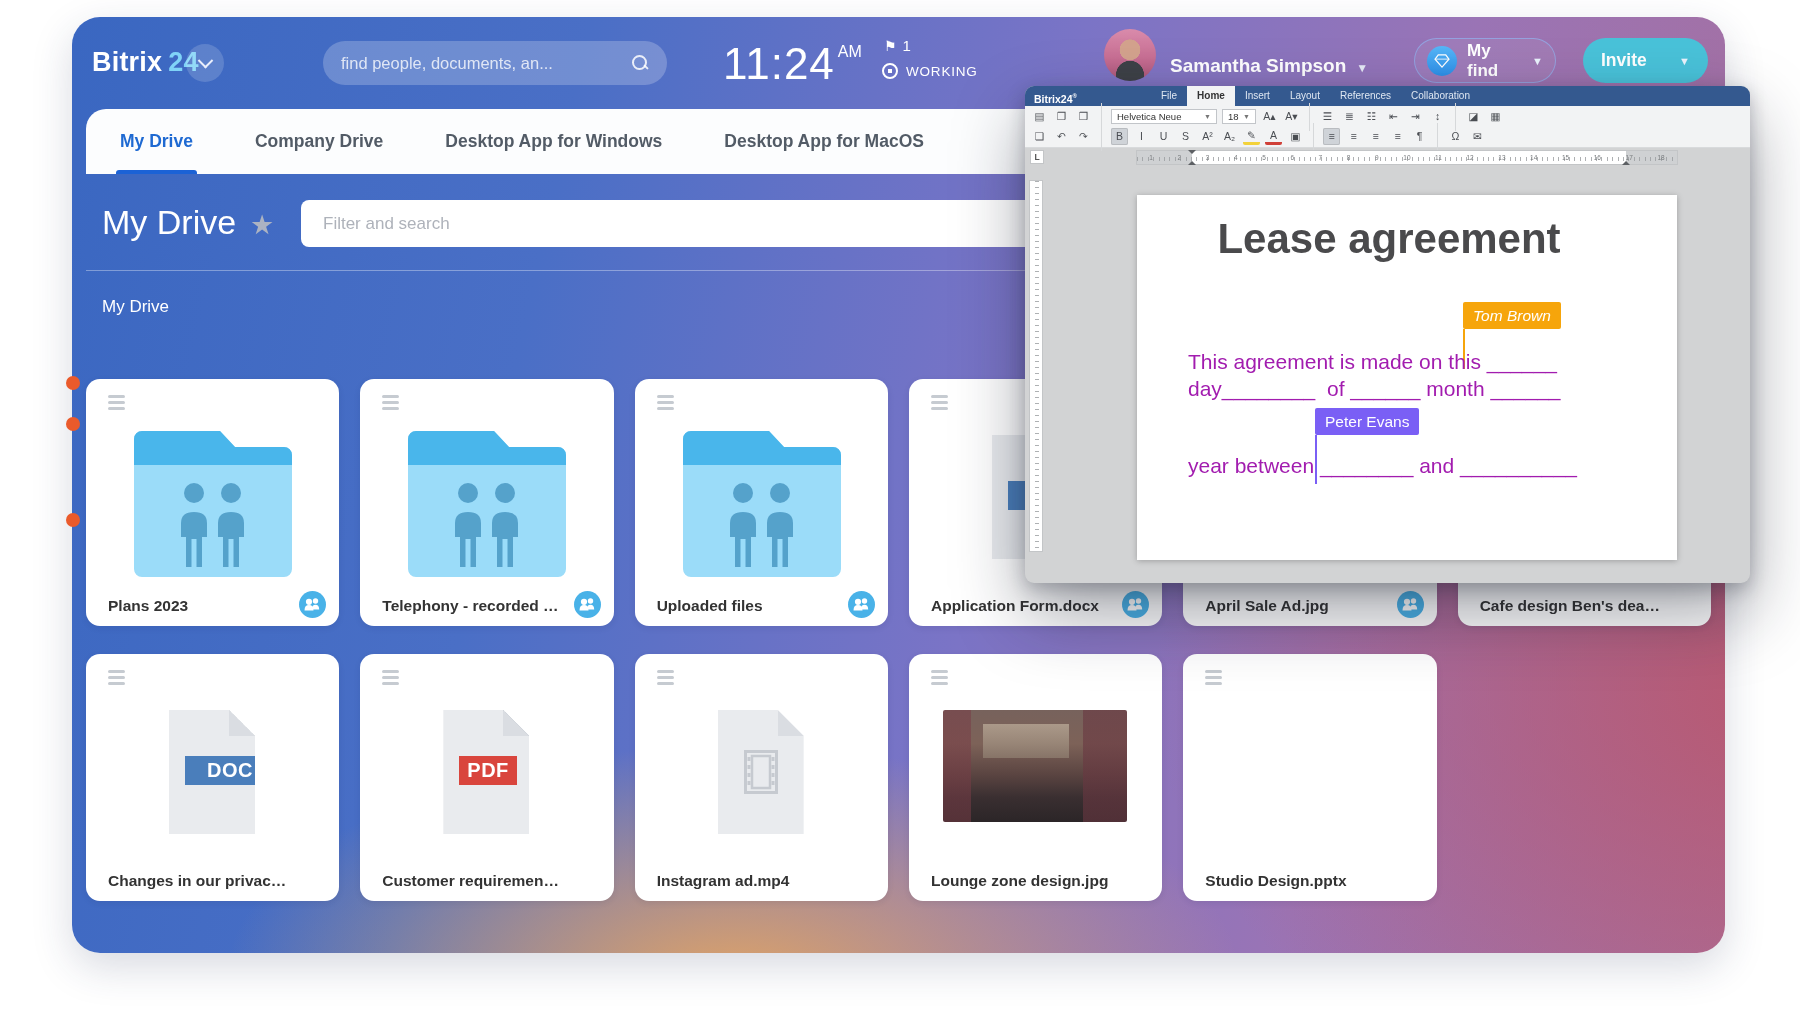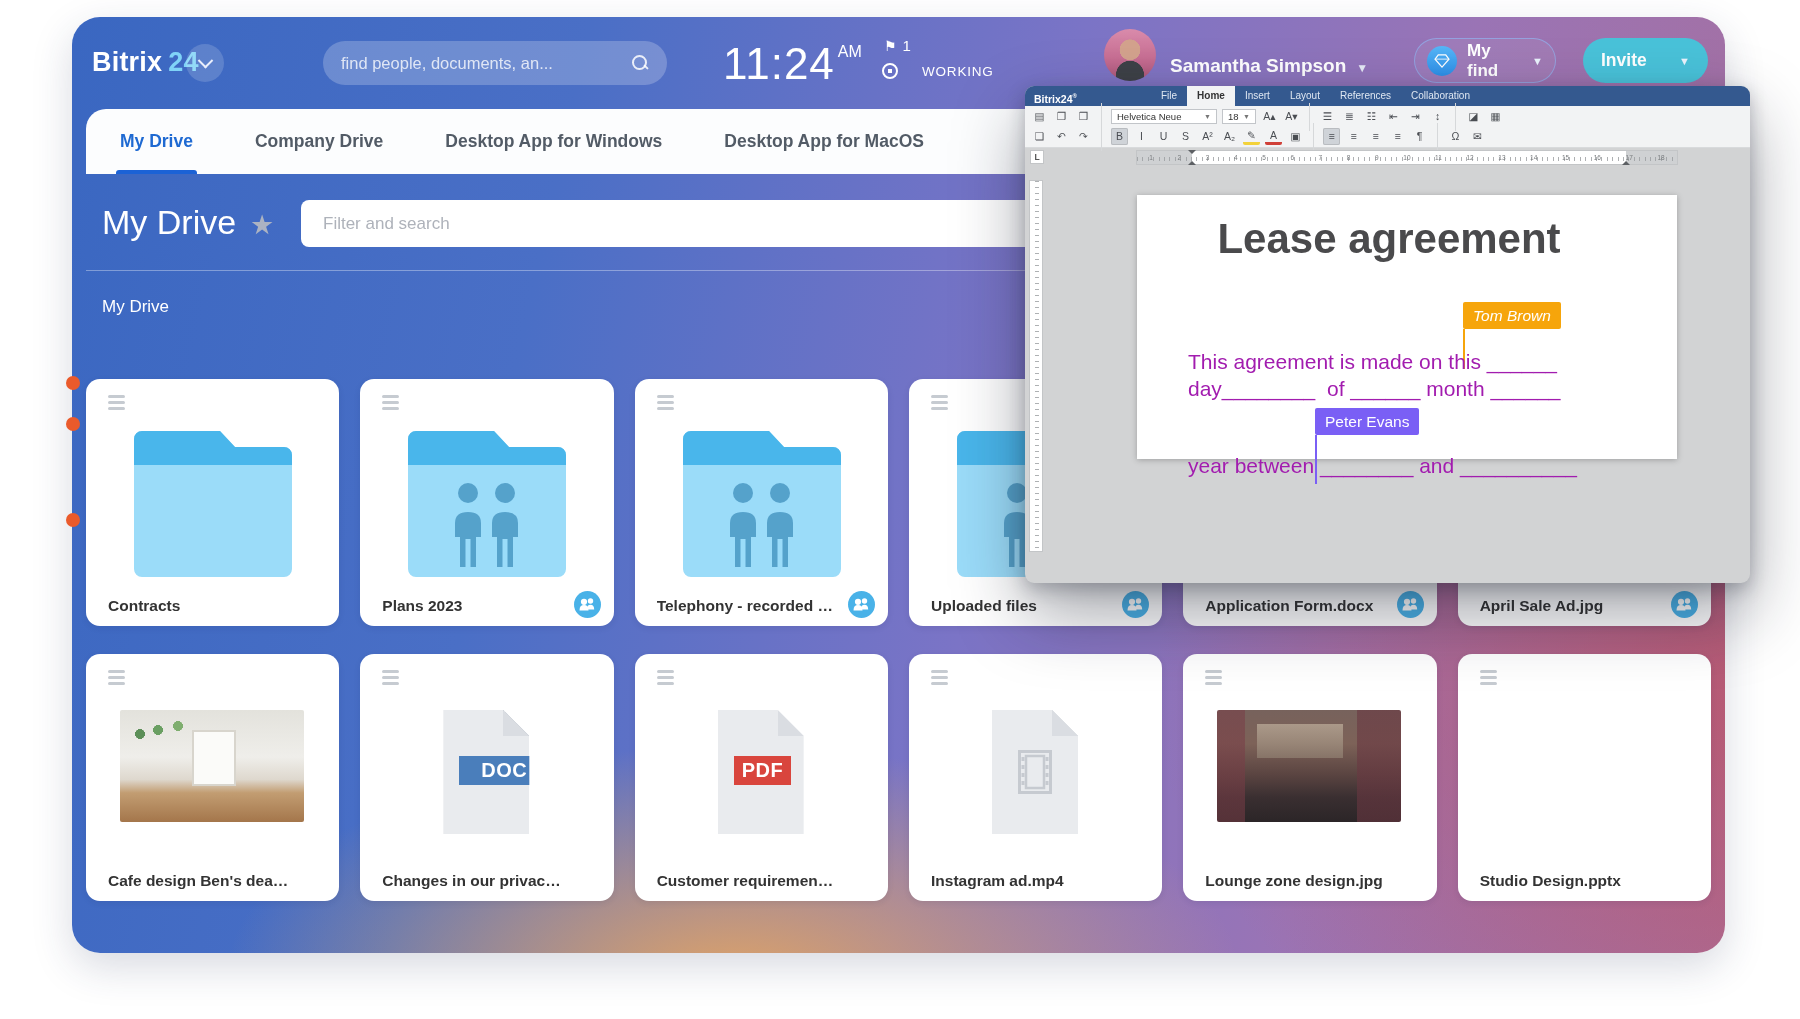--- a/index.html
+++ b/index.html
@@ -32,21 +32,21 @@
   .mag { position:relative; width:18px; height:18px; flex:0 0 18px; }
   .mag::before { content:""; position:absolute; left:1px; top:1px; width:11px; height:11px;
     border:2px solid rgba(255,255,255,.85); border-radius:50%; }
   .mag::after { content:""; position:absolute; left:12px; top:12px; width:6px; height:2px;
     background:rgba(255,255,255,.85); transform:rotate(45deg); border-radius:1px; }
   .clock { position:absolute; left:651px; top:22px; color:#fff; }
   .clock .t { font-size:44px; font-weight:300; letter-spacing:1px; }
   .clock .am { font-size:16px; vertical-align:top; position:relative; top:4px; margin-left:3px; }
   .flagbox { position:absolute; left:812px; top:20px; color:#fff; font-size:15px; display:flex; gap:6px; align-items:center;}
   .flag-glyph { font-size:14px; }
-  .working { position:absolute; left:810px; top:46px; display:flex; align-items:center; gap:24px; color:#fff; }
+  .working { position:absolute; left:810px; top:46px; display:flex; align-items:center; gap:8px; color:#fff; }
   .rec { width:16px; height:16px; border:2px solid #fff; border-radius:50%; position:relative; }
   .rec::after { content:""; position:absolute; left:4px; top:4px; width:4px; height:4px; background:#fff; }
   .working .wtxt { font-size:13.5px; letter-spacing:.8px; }
   .avatar { position:absolute; left:1032px; top:12px; width:52px; height:52px; border-radius:50%; overflow:hidden; cursor:pointer;
     background:
       radial-gradient(circle at 50% 88%, #3e4147 0 26%, rgba(62,65,71,0) 27%),
       radial-gradient(circle at 50% 40%, #d3a28d 0 25%, rgba(211,162,141,0) 26%),
       linear-gradient(180deg,#d98bab 0%,#c86f94 55%,#aa5577 100%); }
   .uname { position:absolute; left:1098px; top:38px; color:#fff; font-size:19px; font-weight:bold; cursor:pointer; }
   .uname .dd { font-size:12px; margin-left:10px; color:#e6eaf6; }
@@ -168,21 +168,21 @@
     font-size:6.5px; color:#787b7e; }
   .ind { position:absolute; width:0; height:0; border:4.5px solid transparent; }
   .ind.top { left:51px; top:-1px; border-top-color:#5d6putting064; border-top-color:#5d6064; }
   .ind.bot { left:51px; top:6px; border-bottom-color:#5d6064; }
   .ind.right { left:485px; top:6px; border-bottom-color:#5d6064; }
   .v-ruler { position:absolute; left:5px; top:95px; width:12px; height:370px; background:#fff;
     box-shadow:0 0 0 1px #c3c5c7; }
   .v-ruler .ticks { position:absolute; inset:0;
     background-image:repeating-linear-gradient(to bottom,#9a9da0 0 1px,transparent 1px 6px);
     background-size:4px 100%; background-position:60% 0; background-repeat:no-repeat; opacity:.8; }
-  .page { position:absolute; left:112px; top:109px; width:540px; height:264px; background:#fff;
+  .page { position:absolute; left:112px; top:109px; width:540px; height:365px; background:#fff;
     box-shadow:0 1px 6px rgba(0,0,0,.25); }
   .doc-title { position:absolute; left:0; right:36px; top:20px; text-align:center;
     font-family:"Liberation Sans", sans-serif; font-size:42px; font-weight:bold; color:#4a4a4c; }
   .doc-line { position:absolute; left:51px; font-size:21px; color:#a21caf; white-space:pre; }
   .l1 { top:155px; } .l2 { top:182px; } .l3 { top:259px; }
   .cursor-tag { position:absolute; height:27px; line-height:27px; padding:0 10px; color:#fff; font-size:15.5px;
     border-radius:2px; white-space:nowrap; }
   .tag-tom { left:326px; top:107px; background:#f6a50b;font-style:italic; }
   .caret-tom { position:absolute; left:326px; top:134px; width:2px; height:40px; background:#f6a50b; }
   .tag-peter { left:178px; top:213px; background:#7a5ff5; }
@@ -253,45 +253,20 @@
   <div class="dtitle">My Drive</div>
   <div class="dstar">★</div>
   <div class="filter">
     <input type="text" placeholder="Filter and search" style="">
   </div>
   <div class="divider"></div>
   <div class="crumb">My Drive</div>
 
   <div class="grid">
 
-      <div class="card" data-type="folder" data-shared="false" data-badge="false">
-        <span class="burger">
-          <i></i>
-          <i></i>
-          <i></i>
-        </span>
-
-        <svg class="ic-folder" width="158" height="146" viewBox="0 0 158 146">
-          <path d="M8 0 H86 L101 16 H150 a8 8 0 0 1 8 8 V138 a8 8 0 0 1 -8 8 H8 a8 8 0 0 1 -8 -8 V8 a8 8 0 0 1 8 -8 Z" fill="#9BDCF9"></path>
-          <path d="M8 0 H86 L101 16 H150 a8 8 0 0 1 8 8 V34 H0 V8 a8 8 0 0 1 8 -8 Z" fill="#49B6EB"></path>
-          <g class="persons" fill="#4E9CC7" opacity="0.9">
-            <g transform="translate(60,62)">
-              <circle cx="0" cy="0" r="10"></circle>
-              <path d="M-13 44 V30 q0 -11 13 -11 q13 0 13 11 v14 h-5 v30 h-5.5 V46 h-5 v28 h-5.5 V44 Z"></path>
-            </g>
-            <g transform="translate(97,62)">
-              <circle cx="0" cy="0" r="10"></circle>
-              <path d="M-13 44 V30 q0 -11 13 -11 q13 0 13 11 v14 h-5 v30 h-5.5 V46 h-5 v28 h-5.5 V44 Z"></path>
-            </g>
-          </g>
-        </svg>
-
-        <div class="c-label">Contracts</div>
-
-      </div>
 
       <div class="card" data-type="folder" data-shared="true" data-badge="true">
         <span class="burger">
           <i></i>
           <i></i>
           <i></i>
         </span>
 
         <svg class="ic-folder" width="158" height="146" viewBox="0 0 158 146">
           <path d="M8 0 H86 L101 16 H150 a8 8 0 0 1 8 8 V138 a8 8 0 0 1 -8 8 H8 a8 8 0 0 1 -8 -8 V8 a8 8 0 0 1 8 -8 Z" fill="#9BDCF9"></path>

